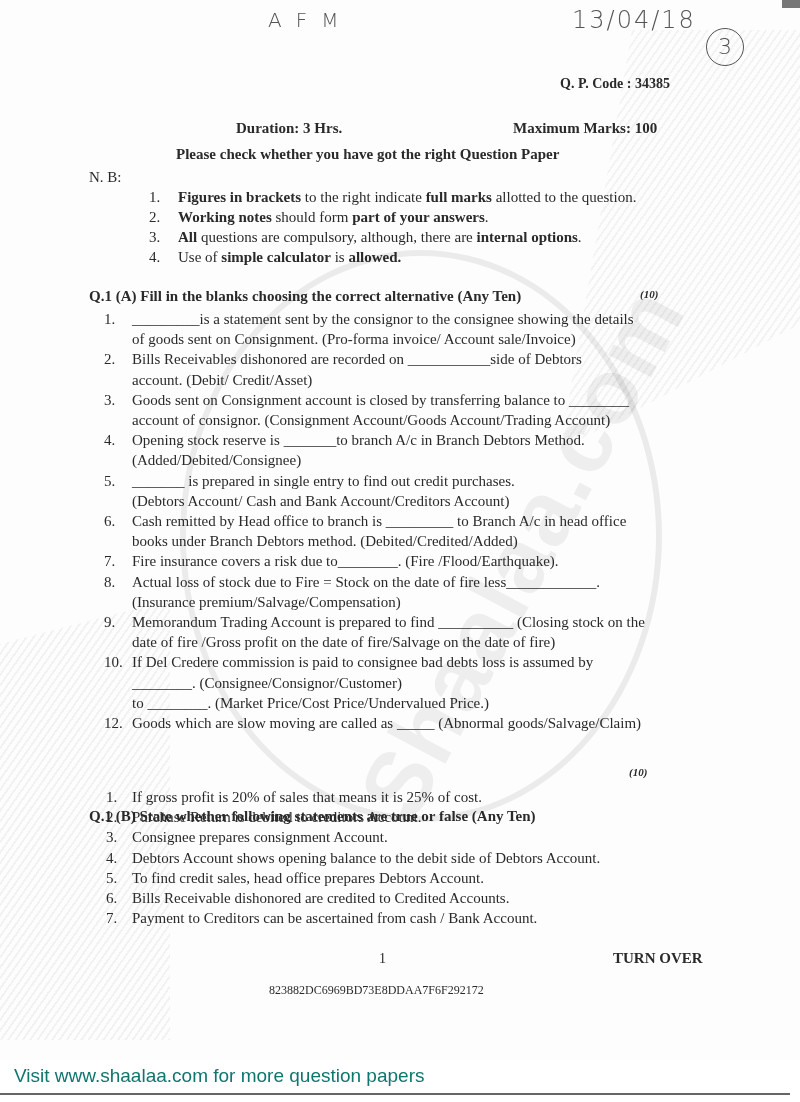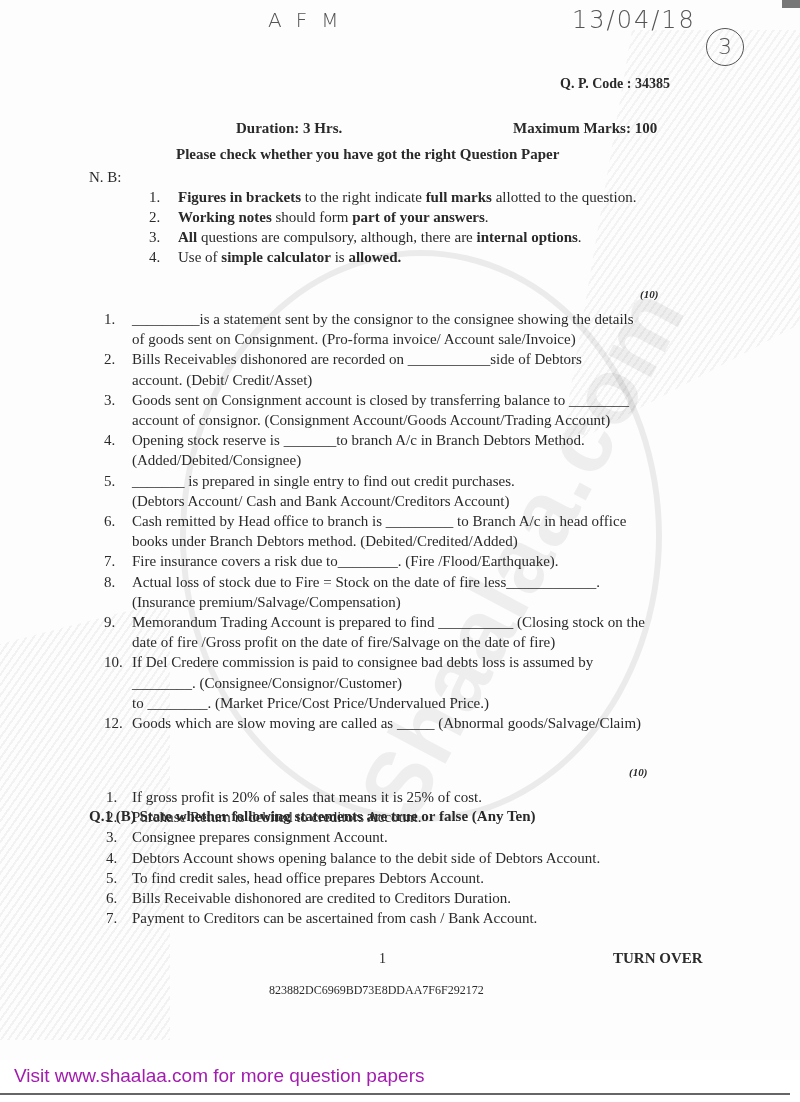--- a/index.html
+++ b/index.html
@@ -55,21 +55,21 @@
   .qlist .txt { width: 560px; }
   .qa { top: 309px; }
   .qb { top: 787px; left: 106px; }
   .qb .num { width: 26px; }
 
   .page-num { position: absolute; left: 379px; top: 951px; font-size: 14px; }
   .turn-over { position: absolute; left: 613px; top: 950px; font-size: 15px; font-weight: bold; }
   .hash { position: absolute; left: 269px; top: 983px; font-size: 12px; }
 
   .footer-band { position: absolute; left: 0; top: 1060px; width: 800px; height: 42px; background: #fff; }
-  .footer-text { position: absolute; left: 14px; top: 1065px; font-family: "Liberation Sans", sans-serif; font-size: 19px; color: #a21caf; }
+  .footer-text { position: absolute; left: 14px; top: 1065px; font-family: "Liberation Sans", sans-serif; font-size: 19px; color: #0f766e; }
   .footer-rule { position: absolute; left: 0; top: 1093px; width: 790px; height: 2px; background: #666; }
 </style>
 </head>
 <body>
 
 <div class="page">
   <div class="hatch-right"></div>
   <div class="hatch-left"></div>
   <div class="watermark-circle"></div>
   <div class="watermark-text">Shaalaa.com</div>
@@ -97,20 +97,21 @@
       <li>
         <span class="num">3.</span>
         <span><span class="bold">All</span><span> questions are compulsory, although, there are </span><span class="bold">internal options</span><span>.</span></span>
       </li>
       <li>
         <span class="num">4.</span>
         <span><span>Use of </span><span class="bold">simple calculator</span><span> is </span><span class="bold">allowed.</span></span>
       </li>
     </ul>
 
+  <div class="section-head" style="top:288px">Q.1 (A) Fill in the blanks choosing the correct alternative (Any Ten)</div>
   <div class="section-marks" style="left:640px;top:288px">(10)</div>
   <ul class="qlist qa" id="q1a-list">
       <li>
         <span class="num">1.</span>
         <span class="txt">_________is a statement sent by the consignor to the consignee showing the details</span>
       </li>
       <li>
         <span class="num"></span>
         <span class="txt">of goods sent on Consignment. (Pro-forma invoice/ Account sale/Invoice)</span>
       </li>
@@ -210,21 +211,21 @@
       <li>
         <span class="num">4.</span>
         <span class="txt">Debtors Account shows opening balance to the debit side of Debtors Account.</span>
       </li>
       <li>
         <span class="num">5.</span>
         <span class="txt">To find credit sales, head office prepares Debtors Account.</span>
       </li>
       <li>
         <span class="num">6.</span>
-        <span class="txt">Bills Receivable dishonored are credited to Creditors Duration.</span>
+        <span class="txt">Bills Receivable dishonored are credited to Credited Accounts.</span>
       </li>
       <li>
         <span class="num">7.</span>
         <span class="txt">Payment to Creditors can be ascertained from cash / Bank Account.</span>
       </li>
     </ul>
 
   <div class="page-num">1</div>
   <div class="turn-over">TURN OVER</div>
   <div class="hash">823882DC6969BD73E8DDAA7F6F292172</div>

